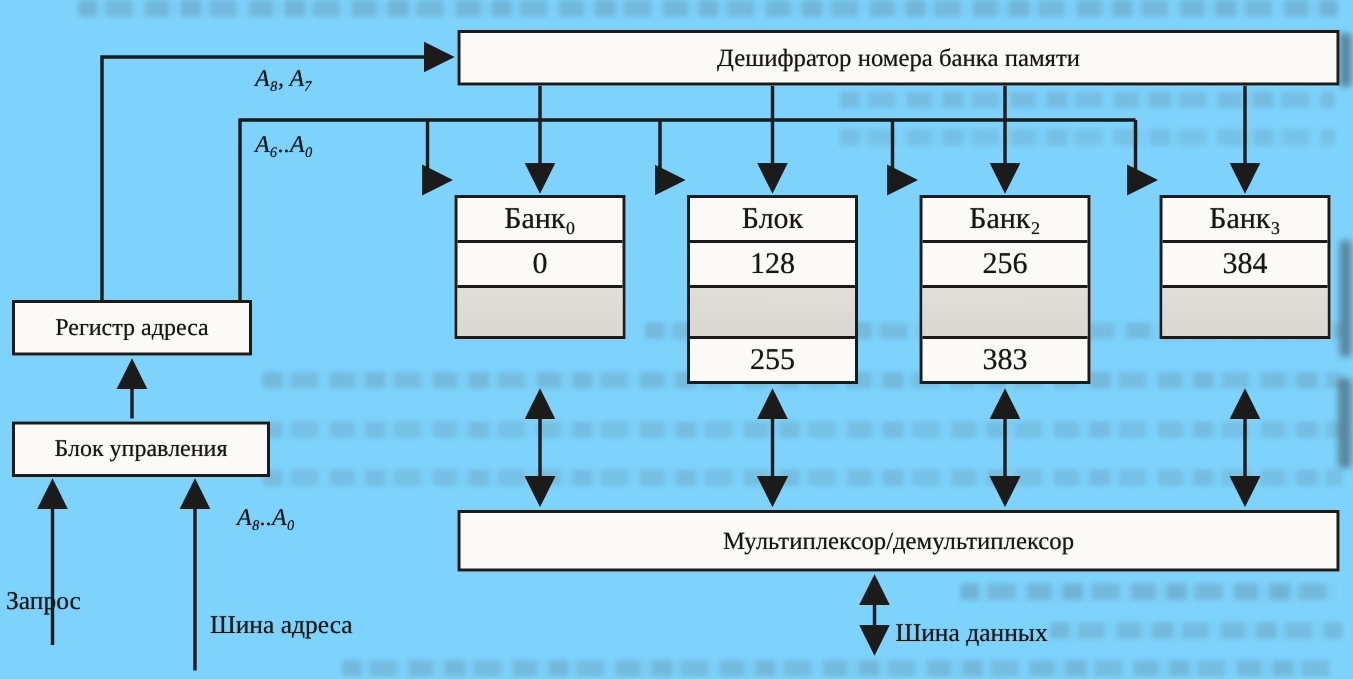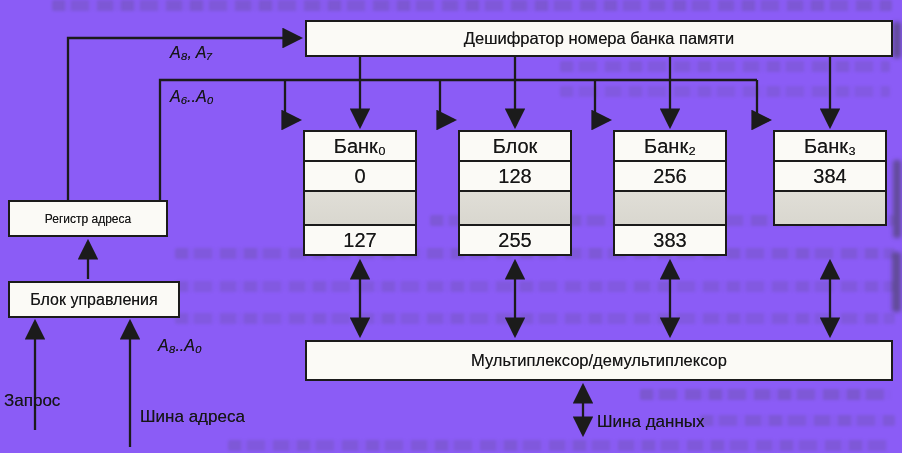--- a/index.html
+++ b/index.html
@@ -1,19 +1,19 @@
 <!DOCTYPE html>
 <html><head>
 <meta charset="utf-8">
 <style>
   html,body{margin:0;padding:0;background:#e8e7e3;}
   .page{
     position:relative; width:902px; height:453px; overflow:hidden;
-    background:#8b5cf6;
-    font-family:Liberation Sans, sans-serif;
+    background:#7dd3fc;
+    font-family:Liberation Serif, serif;
     color:#161616;
   }
   
   .smudge{
     position:absolute; height:11px; border-radius:2px; z-index:0;
     background:repeating-linear-gradient(90deg,
       rgba(70,70,76,.55) 0 13px, rgba(70,70,76,.10) 13px 19px,
       rgba(70,70,76,.45) 19px 37px, rgba(70,70,76,.06) 37px 45px,
       rgba(70,70,76,.50) 45px 61px, rgba(70,70,76,.12) 61px 69px);
     filter:blur(1.6px); opacity:.38;
@@ -25,21 +25,21 @@
   .wires{position:absolute; left:0; top:0; z-index:1;}
   .box{
     position:absolute; z-index:2; box-sizing:border-box;
     border:2px solid #1b1b1b; background:#fbfaf6;
     display:flex; align-items:center; justify-content:center;
     font-size:16.5px; text-shadow:0 0 .6px rgba(20,20,20,.65);
     white-space:nowrap;
   }
   .decoder{left:305px; top:20px; width:588px; height:37px;}
   .mux{left:305px; top:340px; width:588px; height:41px;}
-  .reg{left:8px; top:200px; width:160px; height:37px; font-size:12px;}
+  .reg{left:8px; top:200px; width:160px; height:37px; font-size:16px;}
   .ctrl{left:8px; top:281px; width:172px; height:37px; font-size:16px;}
   .bank{
     position:absolute; top:130px; width:114px; z-index:2; box-sizing:border-box;
     border:2px solid #1b1b1b; background:#fbfaf6;
   }
   .bank-row{
     height:28px; display:flex; align-items:center; justify-content:center;
     font-size:20px; border-top:2px solid #1b1b1b;
     text-shadow:0 0 .6px rgba(20,20,20,.65);
   }
@@ -106,21 +106,20 @@
       <path d="M88 279 V242" marker-end="url(#ah)"></path>
     </g>
   </svg>
 
   <div class="box decoder">Дешифратор номера банка памяти</div>
 
   <div class="bank" style="left:303px;">
     <div class="bank-row">Банк₀</div>
     <div class="bank-row">0</div>
     <div class="bank-row bank-gap"></div>
-    <div class="bank-row">127</div>
   </div>
   <div class="bank" style="left:458px;">
     <div class="bank-row">Блок</div>
     <div class="bank-row">128</div>
     <div class="bank-row bank-gap"></div>
     <div class="bank-row">255</div>
   </div>
   <div class="bank" style="left:613px;">
     <div class="bank-row">Банк₂</div>
     <div class="bank-row">256</div>

